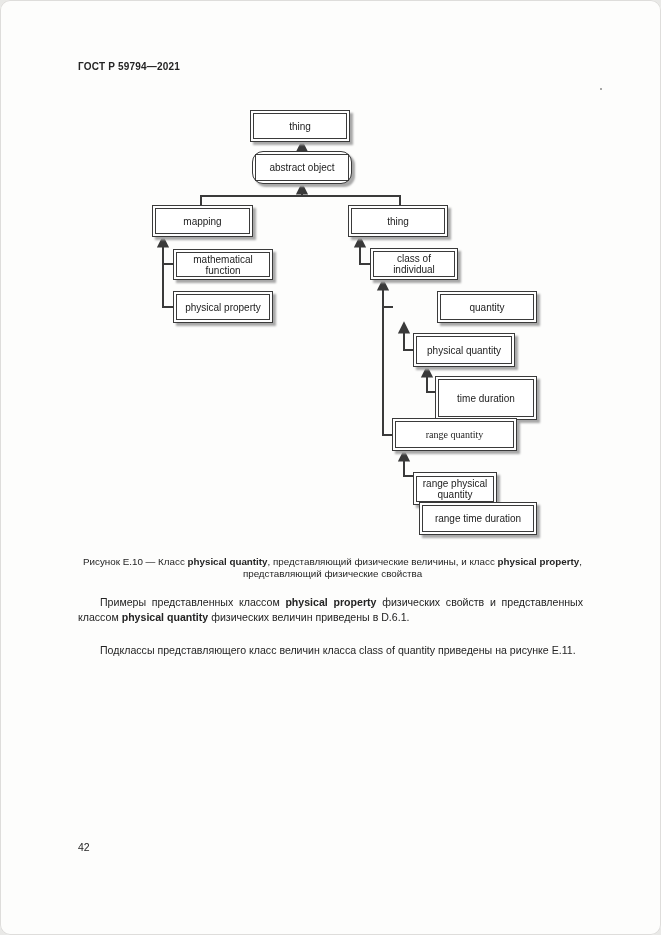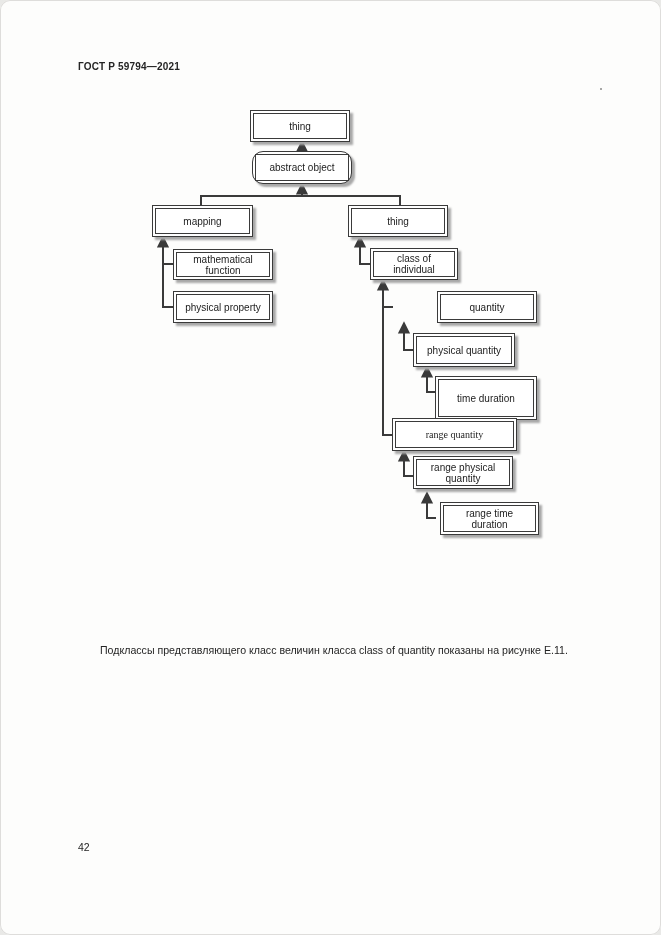--- a/index.html
+++ b/index.html
@@ -188,32 +188,34 @@
       <div class="node" style="left: 435px; top: 376px; width: 102px; height: 44px;">
         <div class="node-inner">
           <span>time duration</span>
         </div>
       </div>
       <div class="node" style="left: 392px; top: 418px; width: 125px; height: 33px; font-family: Liberation Serif, serif;">
         <div class="node-inner">
           <span>range quantity</span>
         </div>
       </div>
-      <div class="node" style="left: 413px; top: 456px; width: 100px; height: 33px;">
+      <div class="node" style="left: 413px; top: 472px; width: 84px; height: 33px; align-items: flex-end;">
         <div class="node-inner">
           <span>range physical quantity</span>
         </div>
       </div>
-      <div class="node" style="left: 440px; top: 502px; width: 99px; height: 33px;">
+      <div class="node" style="left: 419px; top: 502px; width: 118px; height: 33px;">
         <div class="node-inner">
           <span>range time duration</span>
         </div>
       </div>
     </div>
 
-
-
-
-  <div class="para para-subclasses"><span>Подклассы представляющего класс величин класса </span><span style="font-weight: 400;">class of quantity</span><span> показаны на рисунке Е.11.</span></div>
+  <div class="figure-caption"><span>Рисунок Е.10 — Класс </span><span style="font-weight: 700;">physical quantity</span><span>, представляющий физические величины, и класс </span><span style="font-weight: 700;">physical property</span><span>,</span><br><span>представляющий физические свойства</span></div>
+
+  <div class="para para-examples"><span>Примеры представленных классом </span><span style="font-weight: 700;">physical property</span><span> физических свойств и представленных классом </span><span style="font-weight: 700;">physical quantity</span><span> физических величин приведены в D.6.1.</span></div>
+
+
+  <div class="para para-subclasses"><span>Подклассы представляющего класс величин класса </span><span style="font-weight: 400;">class of quantity</span><span> приведены на рисунке Е.11.</span></div>
 
   <div class="page-number">42</div>
 
 </div>
 
 </body></html>

